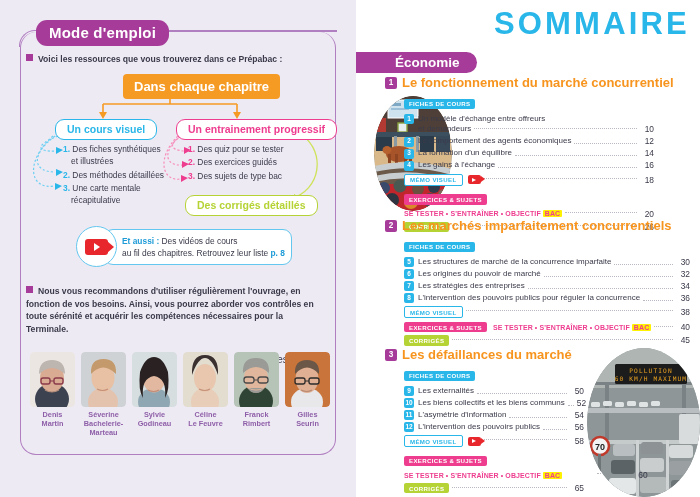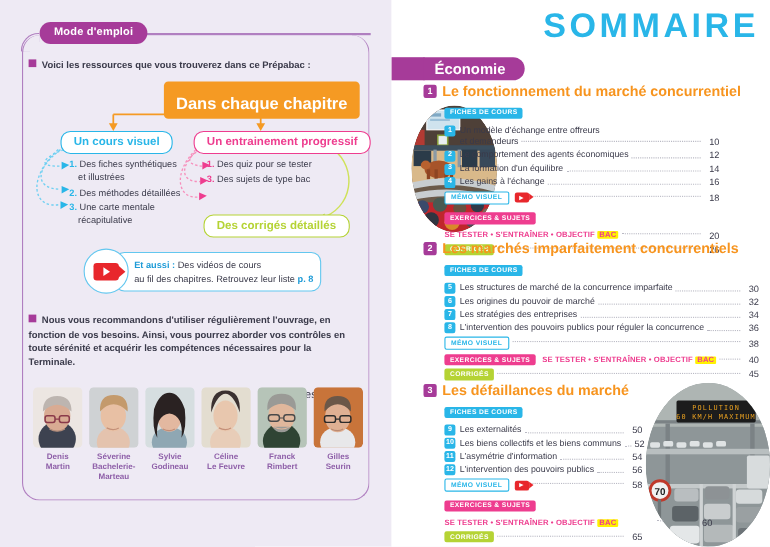--- a/index.html
+++ b/index.html
@@ -27,41 +27,41 @@
     border-top:1.6px solid #b07fc0; border-left:1.6px solid #b07fc0;
     border-top-left-radius:16px;
   }
   #left-frame:after{
     content:""; position:absolute; right:-1.6px; top:-1.6px; width:210px; height:1.6px;
     background:#b07fc0;
   }
   .mode-title {
     position:absolute; left:36px; top:20px;
     background:#a63b99; color:#fff;
-    font-size:10px; font-weight:bold;
+    font-size:15px; font-weight:bold;
     padding:4px 13px 5px 13px; border-radius:11px;
     letter-spacing:.2px;
     z-index:5;
   }
   .bullet-sq {
     display:inline-block; width:7px; height:7px; background:#a63b99;
     margin-right:5px; vertical-align:1px;
   }
   .intro-line {
     position:absolute; left:26px; top:54px; width:310px;
     font-size:8.6px; color:#3a3a4a; font-weight:600;
   }
   .node {
     position:absolute;
     border-radius:9px; font-weight:bold; text-align:center;
     white-space:nowrap;
   }
   #node-chapitre {
     left:123px; top:74px; background:#f59a23; color:#fff;
-    font-size:15px; padding:12px 11px 5px; border-radius:4px;margin-left:26px;
+    font-size:13px; padding:5px 11px 5px; border-radius:4px;
   }
   #node-cours {
     left:55px; top:119px; background:#fff; color:#29b6e8;
     border:1.5px solid #29b6e8; font-size:10.5px; padding:3px 11px 4px;
   }
   #node-entrainement {
     left:176px; top:119px; background:#fff; color:#ee3d8f;
     border:1.5px solid #ee3d8f; font-size:10.5px; padding:3px 11px 4px;
   }
   #node-corriges {
@@ -223,20 +223,21 @@
   <div class="node" id="node-corriges">Des corrigés détaillés</div>
 
   <div class="itemlist" id="list-cours">
     <div><span class="num">1.</span> <span>Des fiches synthétiques et illustrées</span></div>
     <div><span class="num">2.</span> <span>Des méthodes détaillées</span></div>
     <div><span class="num">3.</span> <span>Une carte mentale récapitulative</span></div>
   </div>
 
   <div class="itemlist" id="list-entrainement">
     <div><span class="num">1.</span> <span>Des quiz pour se tester</span></div>
+    <div><span class="num">2.</span> <span>Des exercices guidés</span></div>
     <div><span class="num">3.</span> <span>Des sujets de type bac</span></div>
   </div>
 
   <div id="video-box"></div>
   <div id="video-circle">
     <div id="video-icon">
         <div class="play"></div>
       </div>
   </div>
   <div id="video-text">

